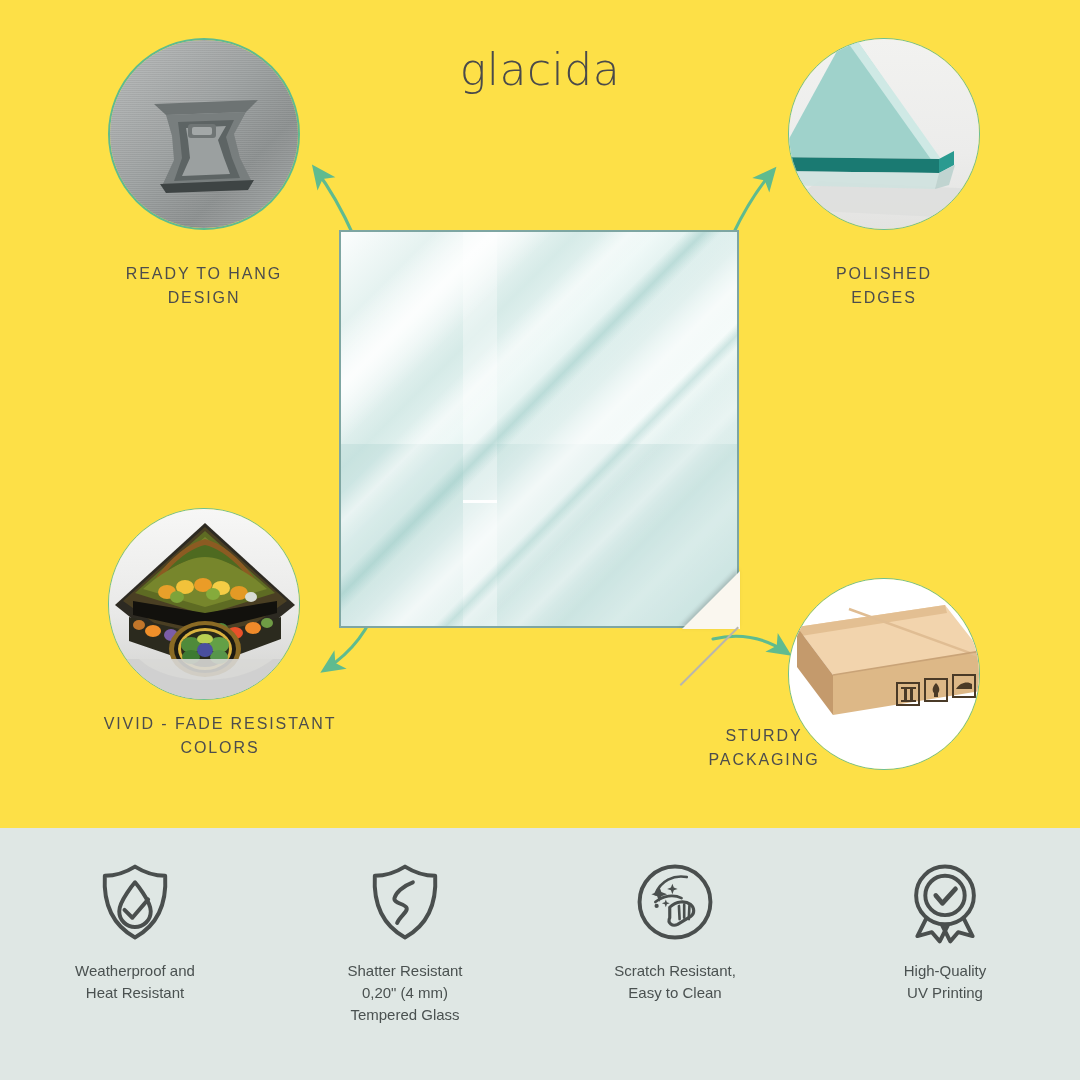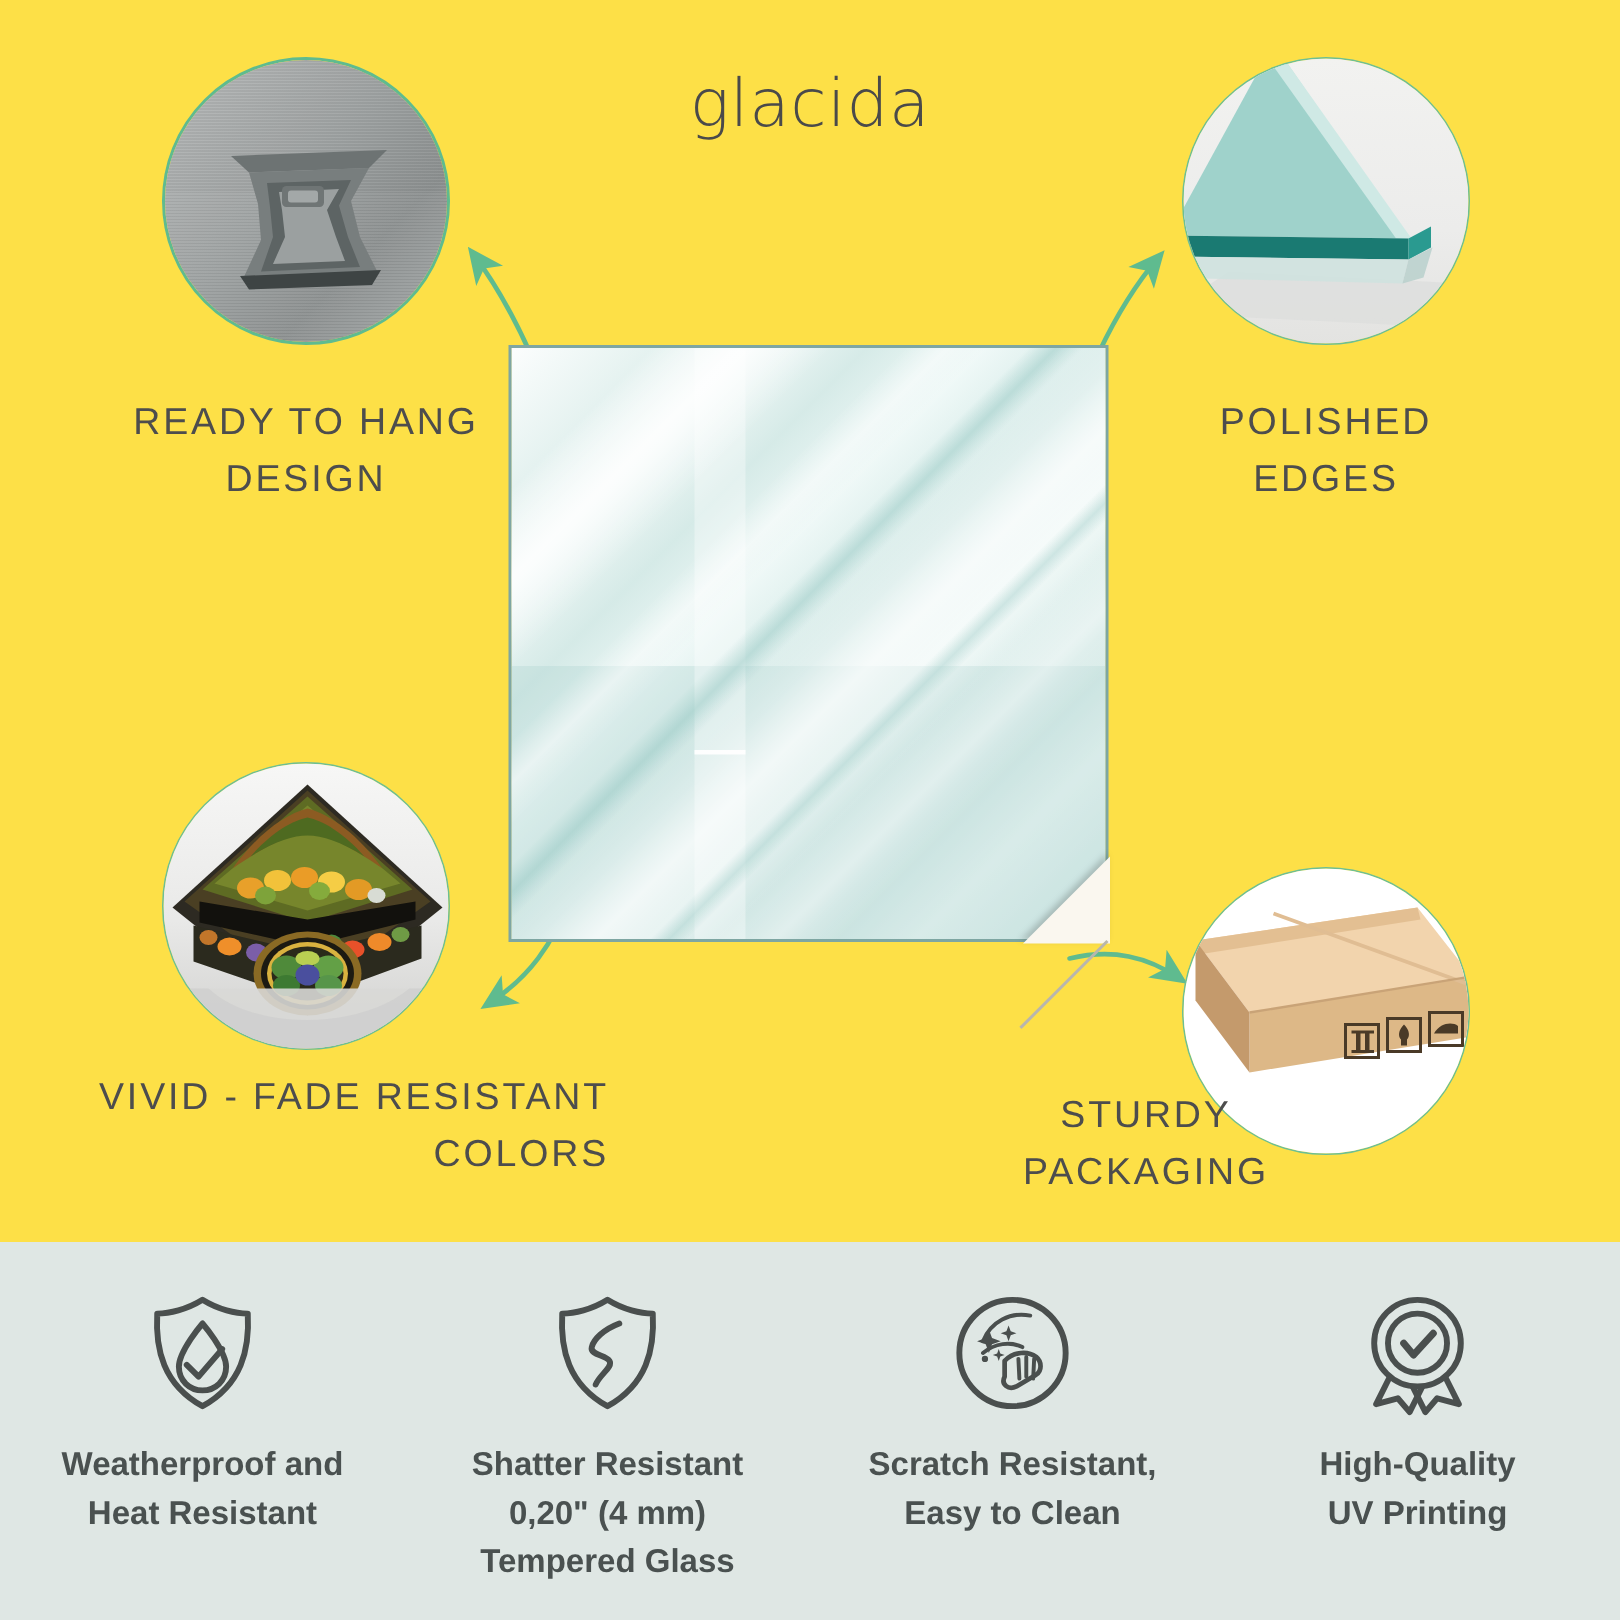--- a/index.html
+++ b/index.html
@@ -150,30 +150,30 @@
 
   
   #c-pack { left: 788px; top: 578px; width: 192px; height: 192px; }
   .pack-bg { position: absolute; inset: 0; background: #ffffff; }
 
   
   .caption {
     position: absolute;
     text-align: center;
     font-family: "Liberation Sans", sans-serif;
-    font-size: 25px;
+    font-size: 16px;
     font-weight: 400;
     letter-spacing: 1.9px;
     line-height: 1.52;
     color: #4d4d4d;
     white-space: pre-line;
   }
   #cap-hang   { left: 34px;  top: 262px; width: 340px; }
   #cap-edges  { left: 744px; top: 262px; width: 280px; }
-  #cap-colors { left: 34px;  top: 712px; width: 372px; text-align: right; }
+  #cap-colors { left: 34px;  top: 712px; width: 372px; }
   #cap-pack   { left: 632px; top: 724px; width: 264px; }
 
   
   .arrows { position: absolute; left: 0; top: 0; width: 1080px; height: 828px; pointer-events: none; }
 
   
   .bottom-bar {
     position: absolute;
     left: 0; top: 828px;
     width: 1080px; height: 252px;
@@ -188,22 +188,22 @@
     width: 250px;
     display: flex;
     flex-direction: column;
     align-items: center;
   }
   .bicon { width: 84px; height: 84px; display: block; }
   .btext {
     margin-top: 16px;
     text-align: center;
     font-family: "Liberation Sans", sans-serif;
-    font-size: 22px;
-    font-weight: 700;
+    font-size: 15px;
+    font-weight: 400;
     line-height: 1.48;
     color: #4a5150;
     white-space: pre-line;
   }
 </style>
 </head>
 <body>
 
 <div class="stage">
 

